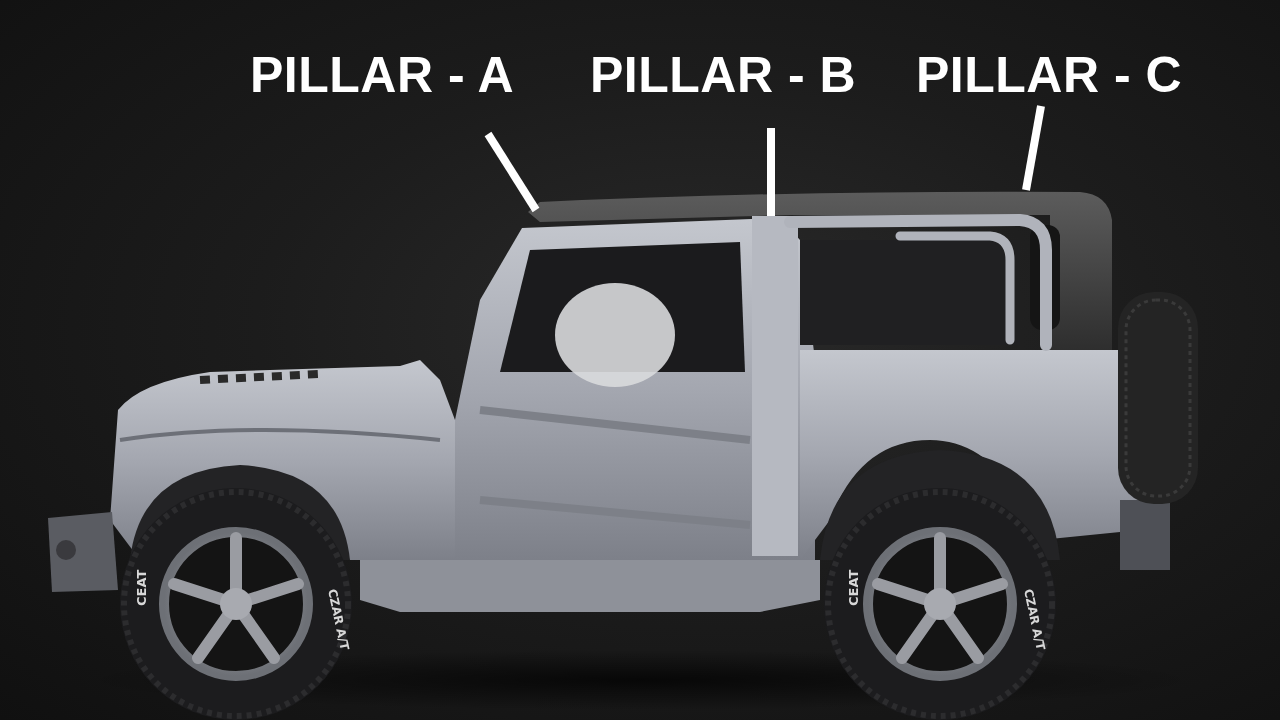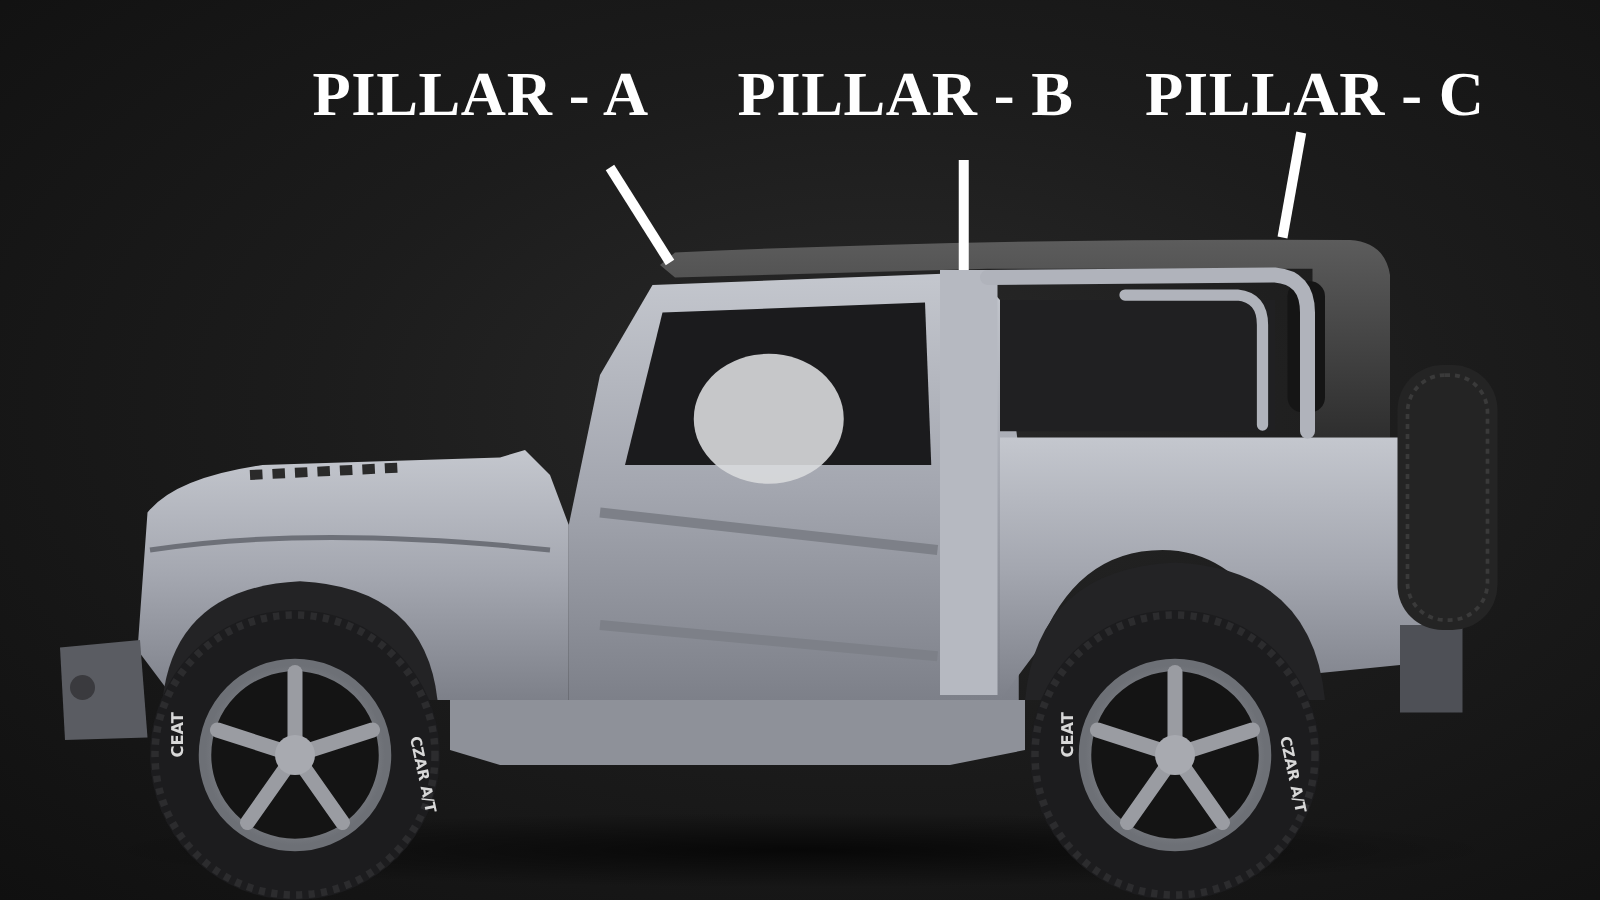--- a/index.html
+++ b/index.html
@@ -5,21 +5,21 @@
   html, body { margin: 0; padding: 0; }
   body {
     width: 1280px; height: 720px; overflow: hidden;
     background: radial-gradient(ellipse at 55% 45%, #2a2a2a 0%, #1c1c1c 45%, #101010 100%);
     font-family: "Liberation Sans", sans-serif;
     position: relative;
   }
   .label {
     position: absolute; top: 46px;
     color: #ffffff; font-weight: bold; font-size: 50px; letter-spacing: 0.5px;
-    font-family: Liberation Serif, serif;
+    font-family: Liberation Sans, sans-serif;
     white-space: nowrap;
   }
   #label-a { left: 250px; }
   #label-b { left: 590px; }
   #label-c { left: 916px; }
   svg.scene { position: absolute; left: 0; top: 0; }
 </style>
 </head>
 <body>
 

